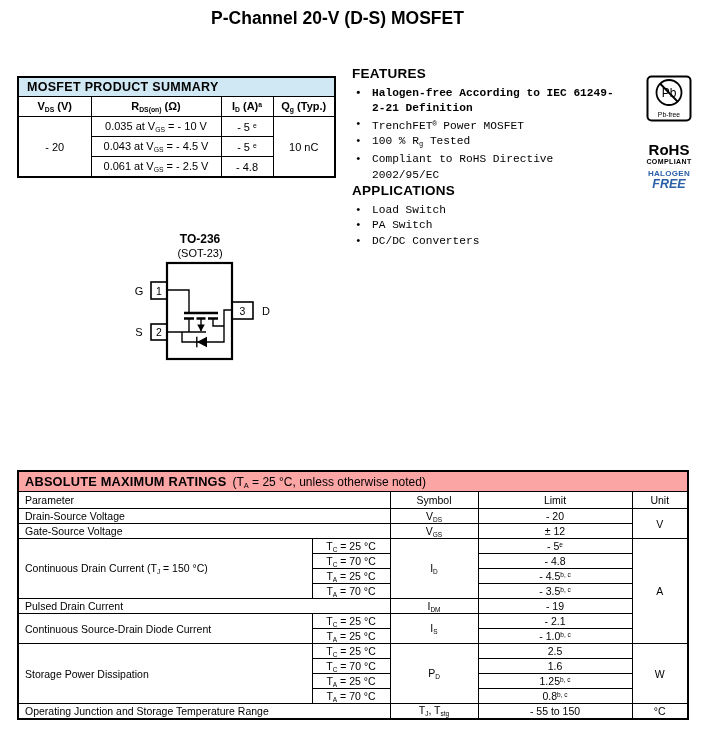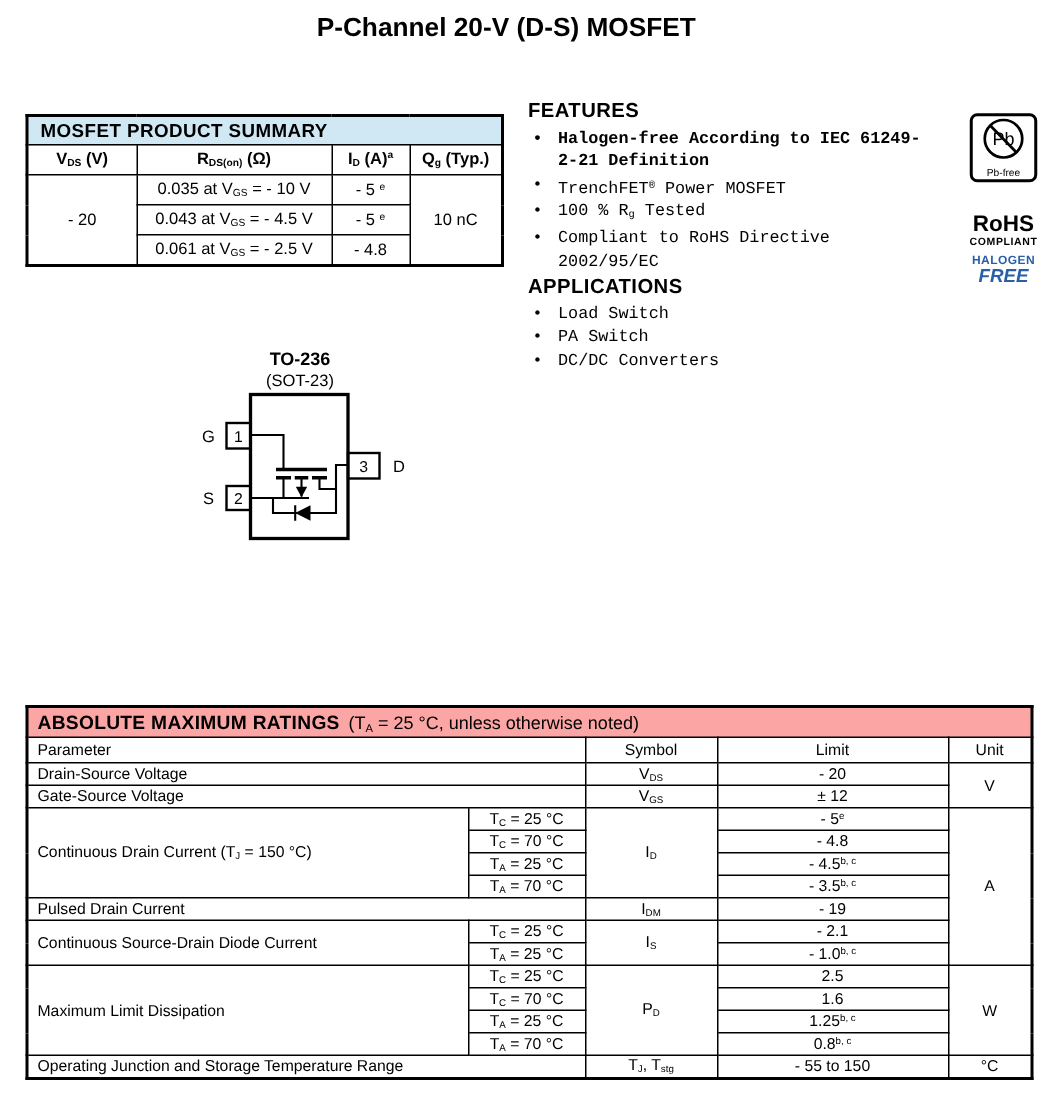--- a/index.html
+++ b/index.html
@@ -251,21 +251,21 @@
       <td class="pl" rowspan="2">Continuous Source-Drain Diode Current</td>
       <td>T<sub>C</sub> = 25 °C</td>
       <td rowspan="2">I<sub>S</sub></td>
       <td>- 2.1</td>
     </tr>
     <tr class="r">
       <td>T<sub>A</sub> = 25 °C</td>
       <td>- 1.0<sup>b, c</sup></td>
     </tr>
     <tr class="r">
-      <td class="pl" rowspan="4">Maximum Limit Dissipation</td>
+      <td class="pl" rowspan="4">Storage Power Dissipation</td>
       <td>T<sub>C</sub> = 25 °C</td>
       <td rowspan="4">P<sub>D</sub></td>
       <td>2.5</td>
       <td rowspan="4">W</td>
     </tr>
     <tr class="r">
       <td>T<sub>C</sub> = 70 °C</td>
       <td>1.6</td>
     </tr>
     <tr class="r">

